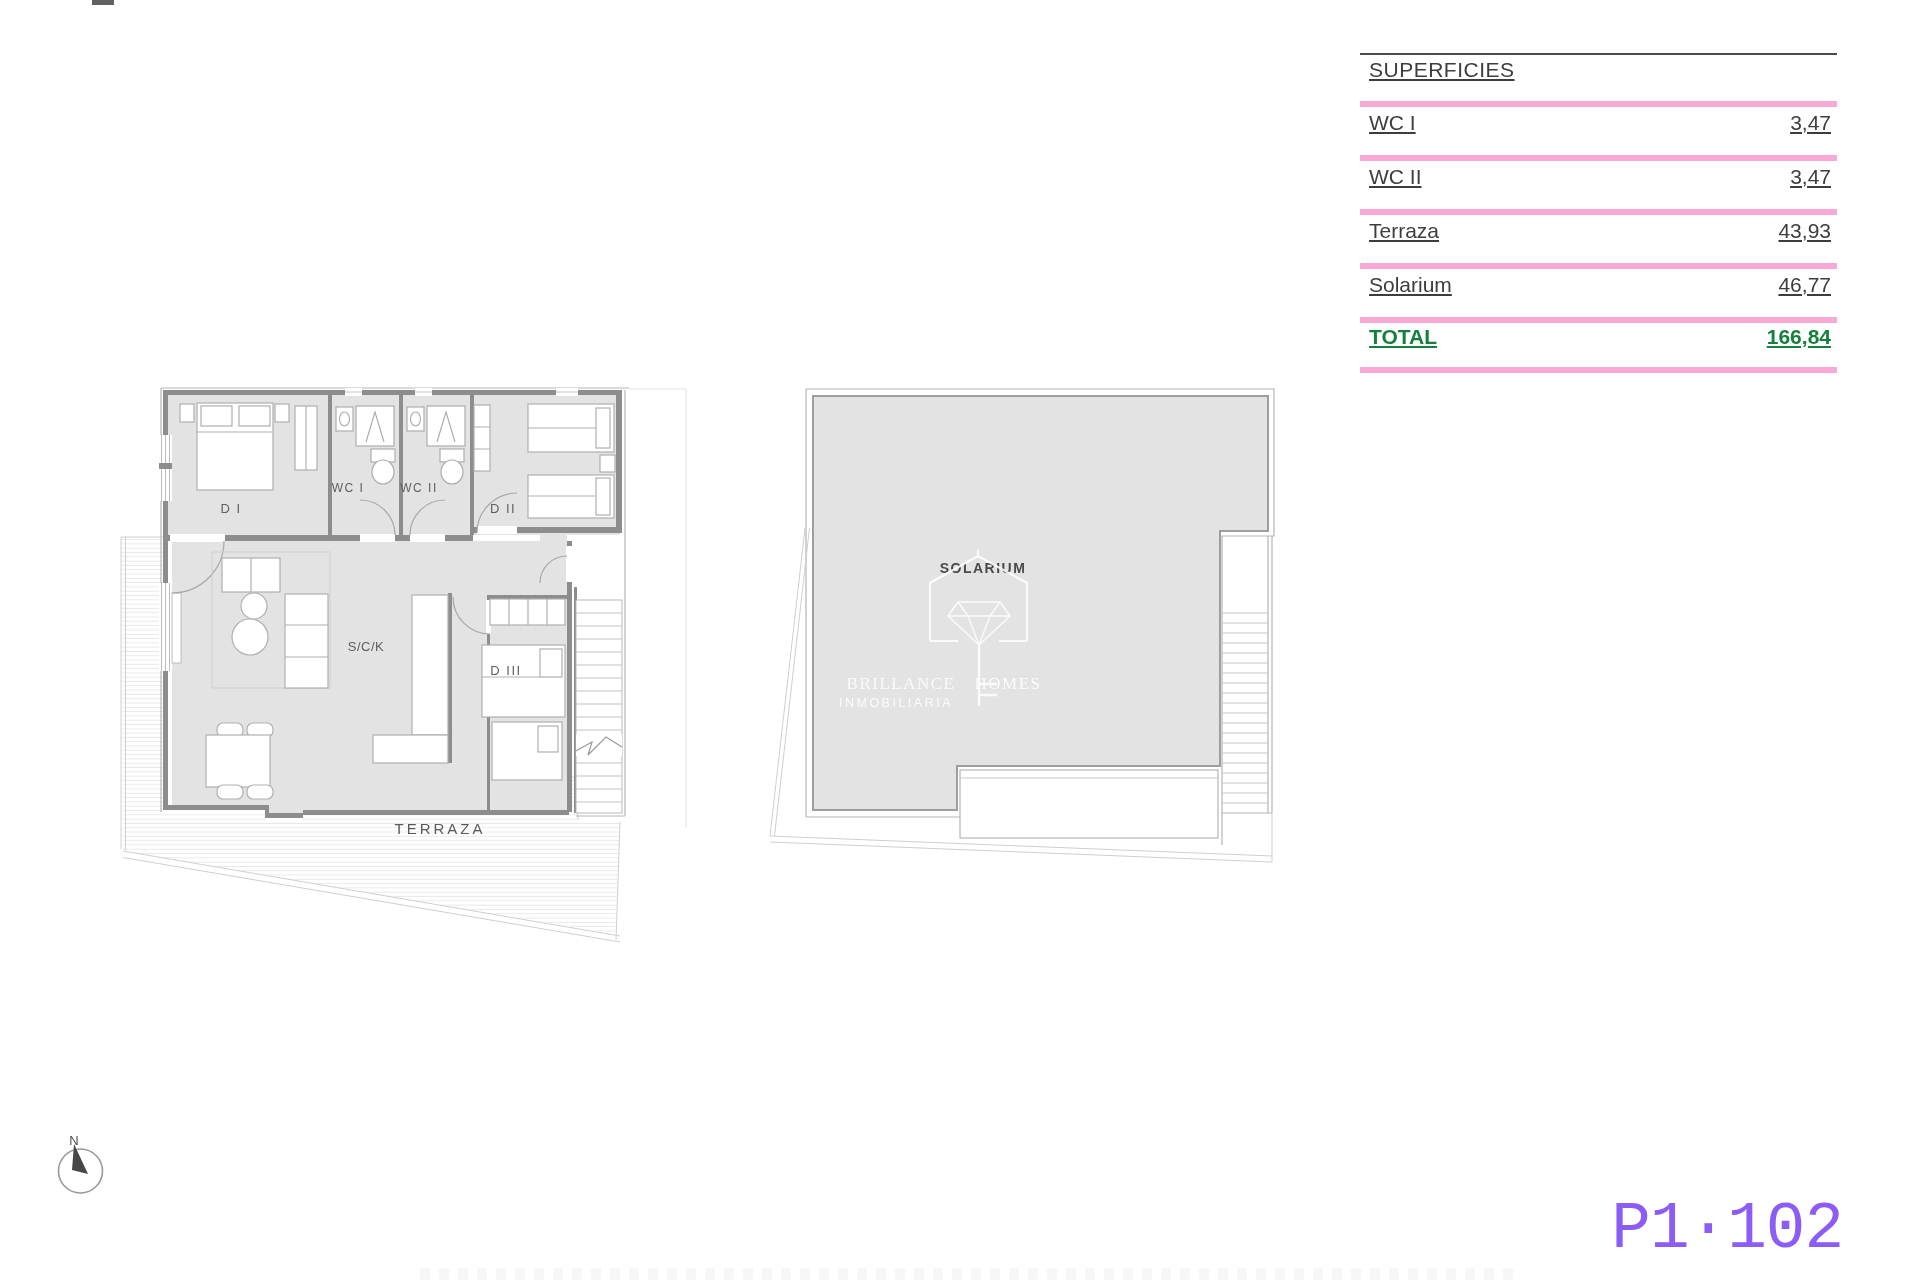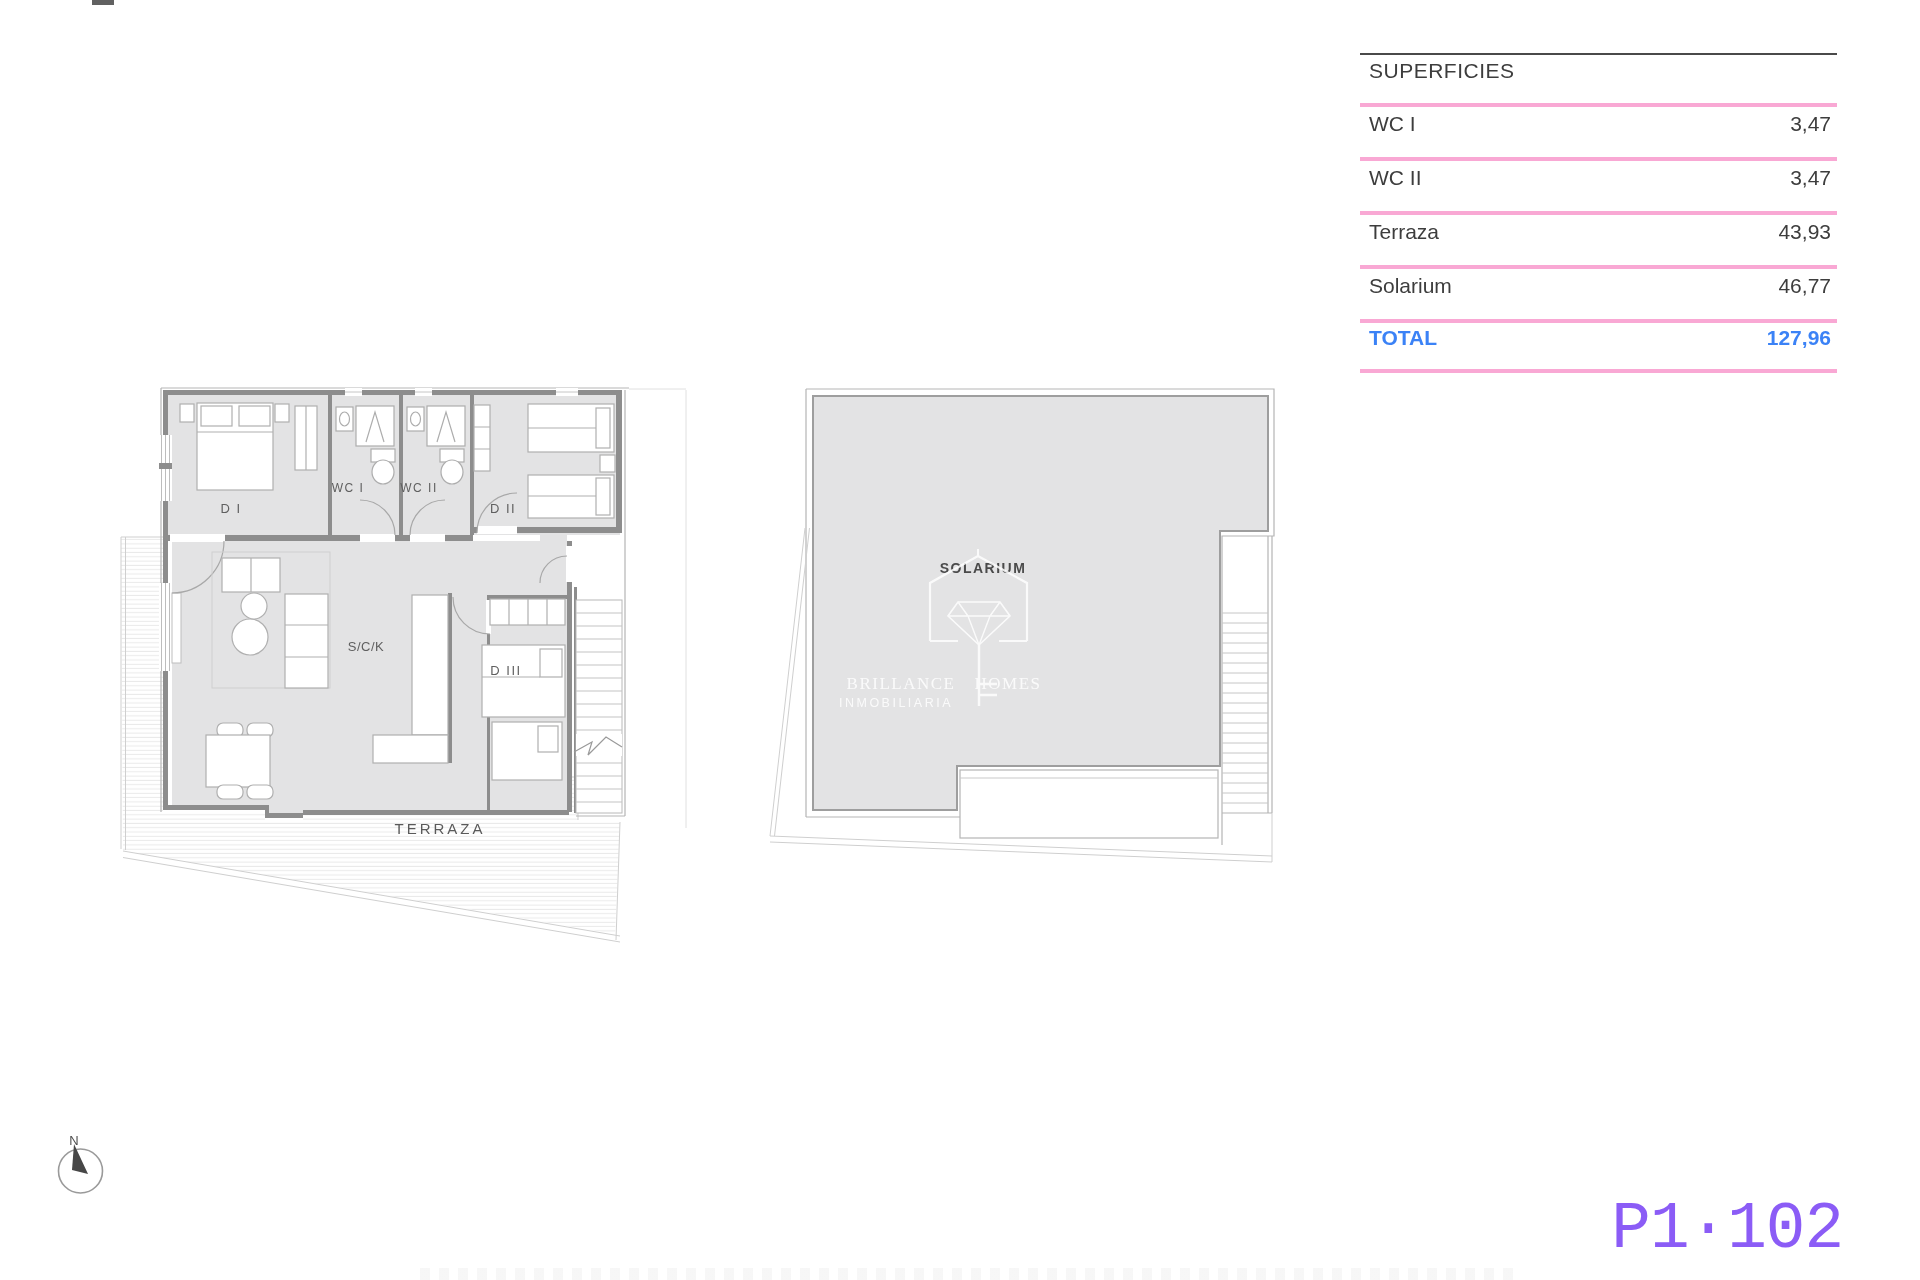--- a/index.html
+++ b/index.html
@@ -3,23 +3,23 @@
 <meta charset="utf-8">
 <style>
   html,body{margin:0;padding:0;background:#fff;}
   #stage{position:relative;width:1920px;height:1280px;background:#ffffff;overflow:hidden;
          font-family:"Liberation Sans", sans-serif;}
   #plansvg{position:absolute;left:0;top:0;}
   
   .surfaces{position:absolute;left:1360px;top:53px;width:477px;
             border-top:2px solid #4a4a4a;color:#3d3d3d;font-size:21px;}
   .srow{display:flex;justify-content:space-between;align-items:center;
-        height:54px;border-bottom:4px solid #f9a8d4;padding:0 6px 16px 9px;box-sizing:border-box;}
+        height:54px;border-bottom:6px solid #f9a8d4;padding:0 6px 16px 9px;box-sizing:border-box;text-decoration:underline;}
   .srow.title{height:52px;letter-spacing:.5px;}
-  .srow.total{height:50px;font-weight:bold;color:#3b82f6;}
+  .srow.total{height:50px;font-weight:bold;color:#15803d;}
   .srow .val{font-variant-numeric:tabular-nums;}
   
   .unit-code{position:absolute;right:77px;top:1192px;font-family:"Liberation Mono", monospace;
              font-size:66px;color:#8b5cf6;letter-spacing:-1px;}
   
   text{font-family:"Liberation Sans", sans-serif;}
   .roomlbl{fill:#5f5f5f;font-size:13px;letter-spacing:1.5px;}
   .bigroomlbl{fill:#5a5a5a;font-size:15px;letter-spacing:3px;}
   .sollbl{fill:#4a4a4a;font-size:14px;font-weight:bold;letter-spacing:1.5px;}
   .wm-serif{fill:#ffffff;font-family:"Liberation Serif", serif;font-size:17px;letter-spacing:1.5px;}
@@ -258,20 +258,20 @@
     <div class="srow">
       <span>Terraza</span>
       <span class="val">43,93</span>
     </div>
     <div class="srow">
       <span>Solarium</span>
       <span class="val">46,77</span>
     </div>
     <div class="srow total">
       <span>TOTAL</span>
-      <span class="val">127,96</span>
+      <span class="val">166,84</span>
     </div>
   </div>
 
   <div class="unit-code">P1·102</div>
 
   <div class="bottom-noise"></div>
 </div>
 
 </body></html>

